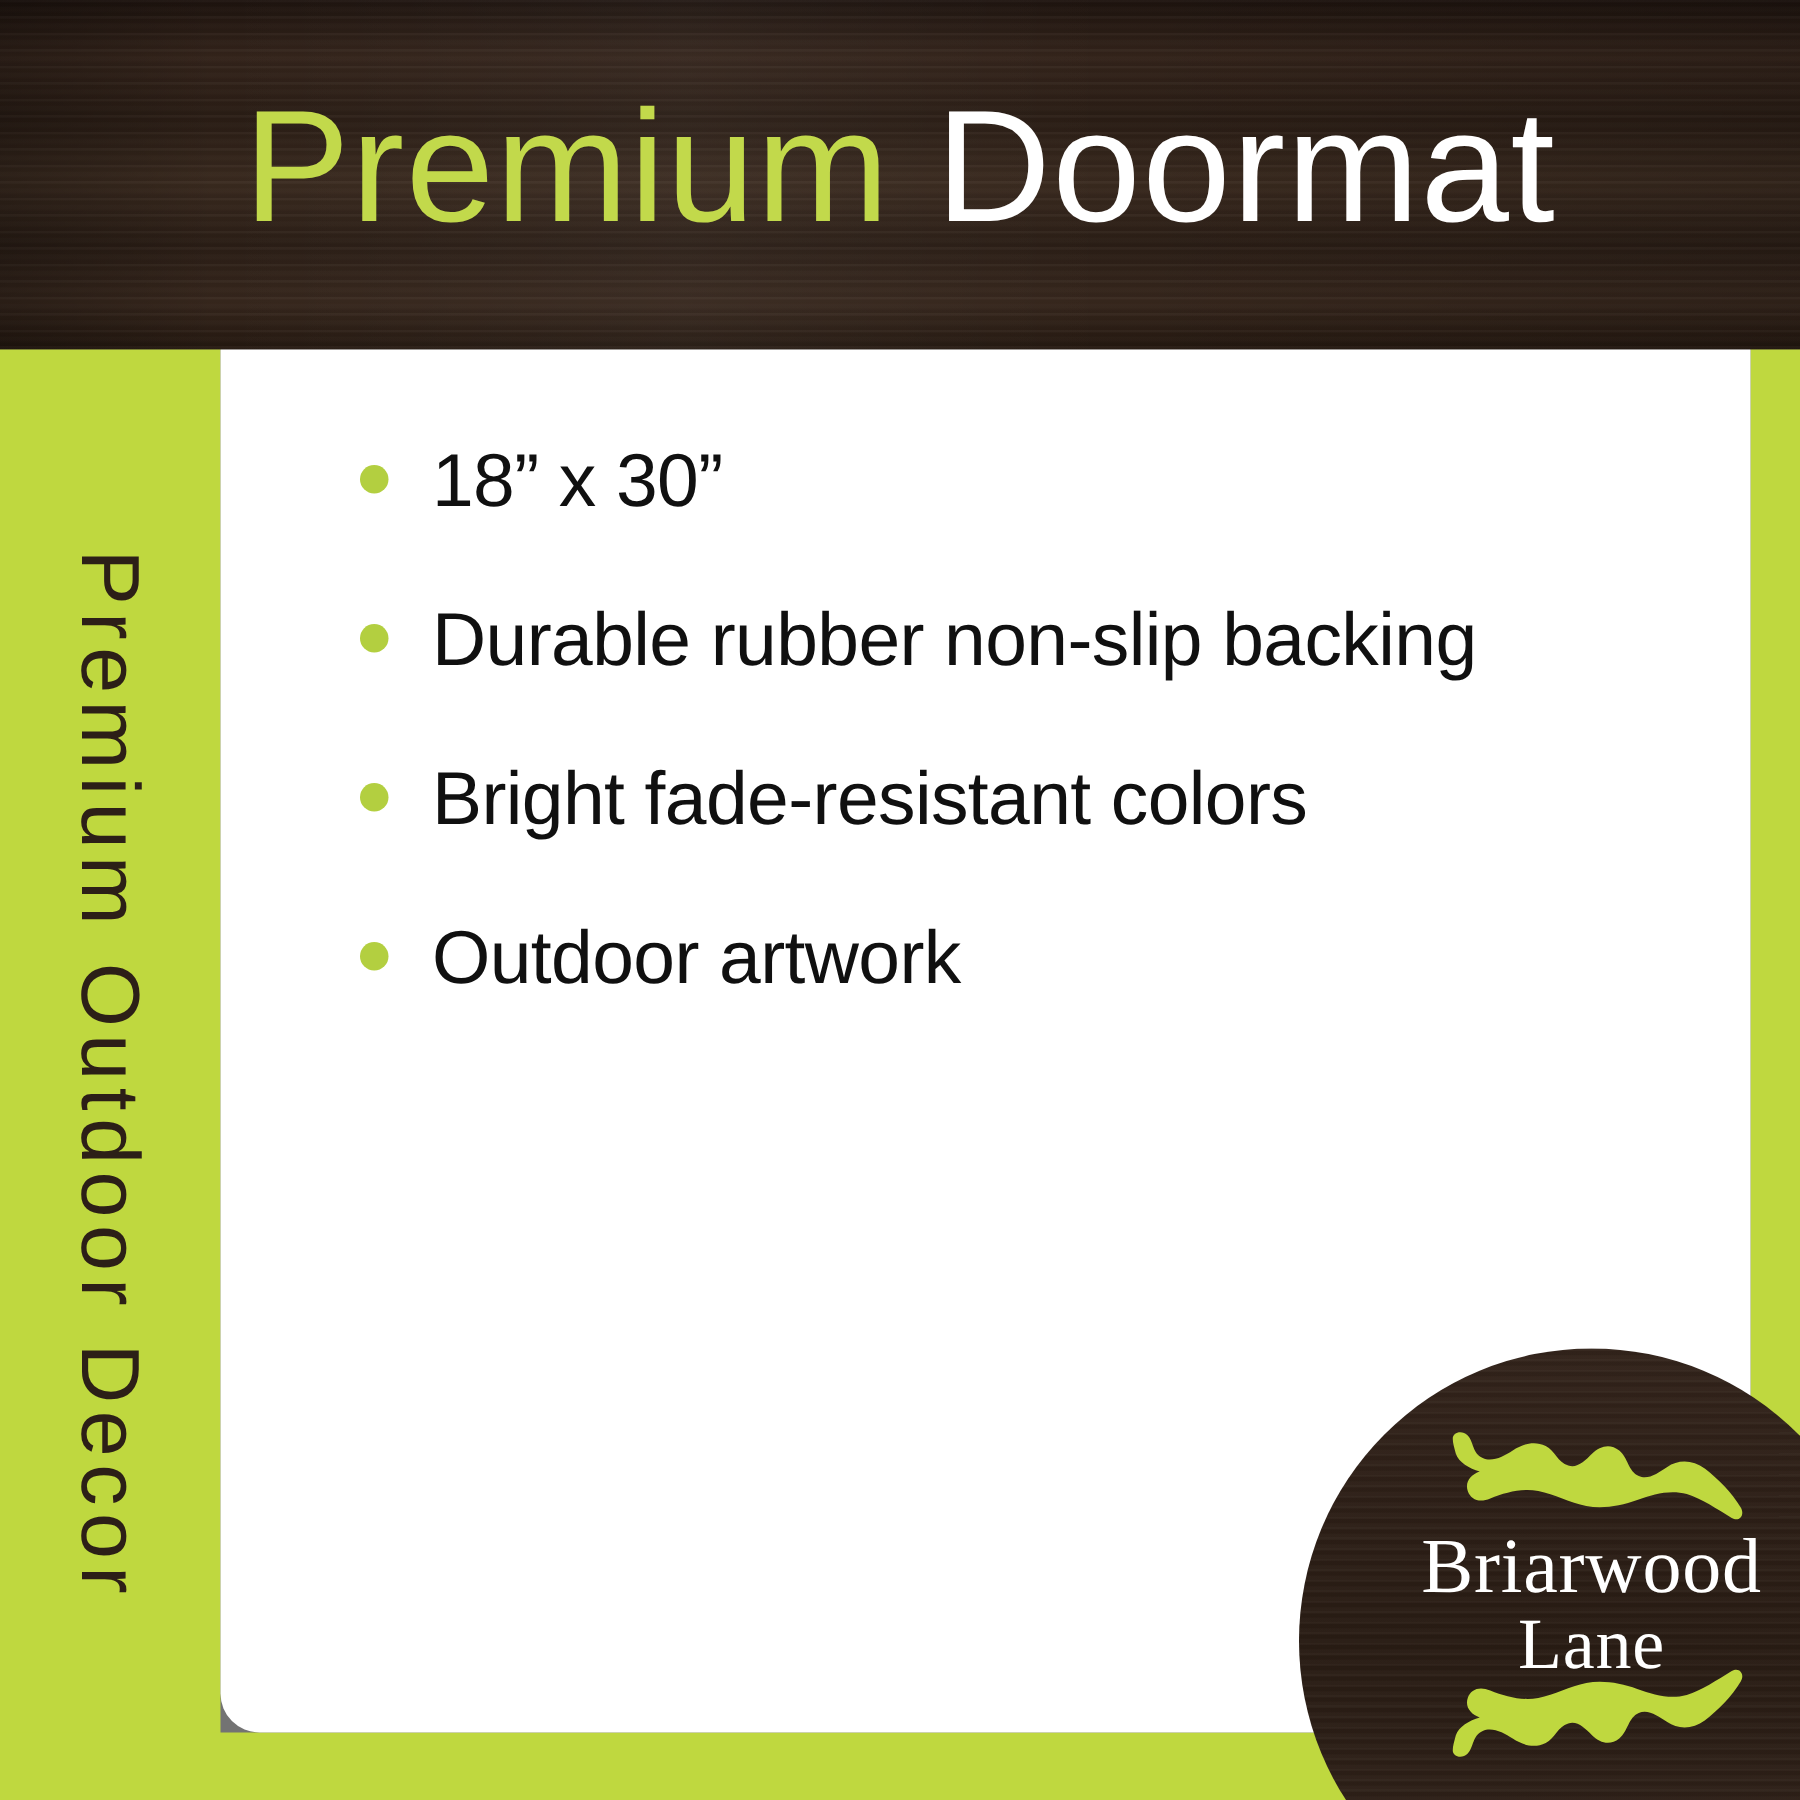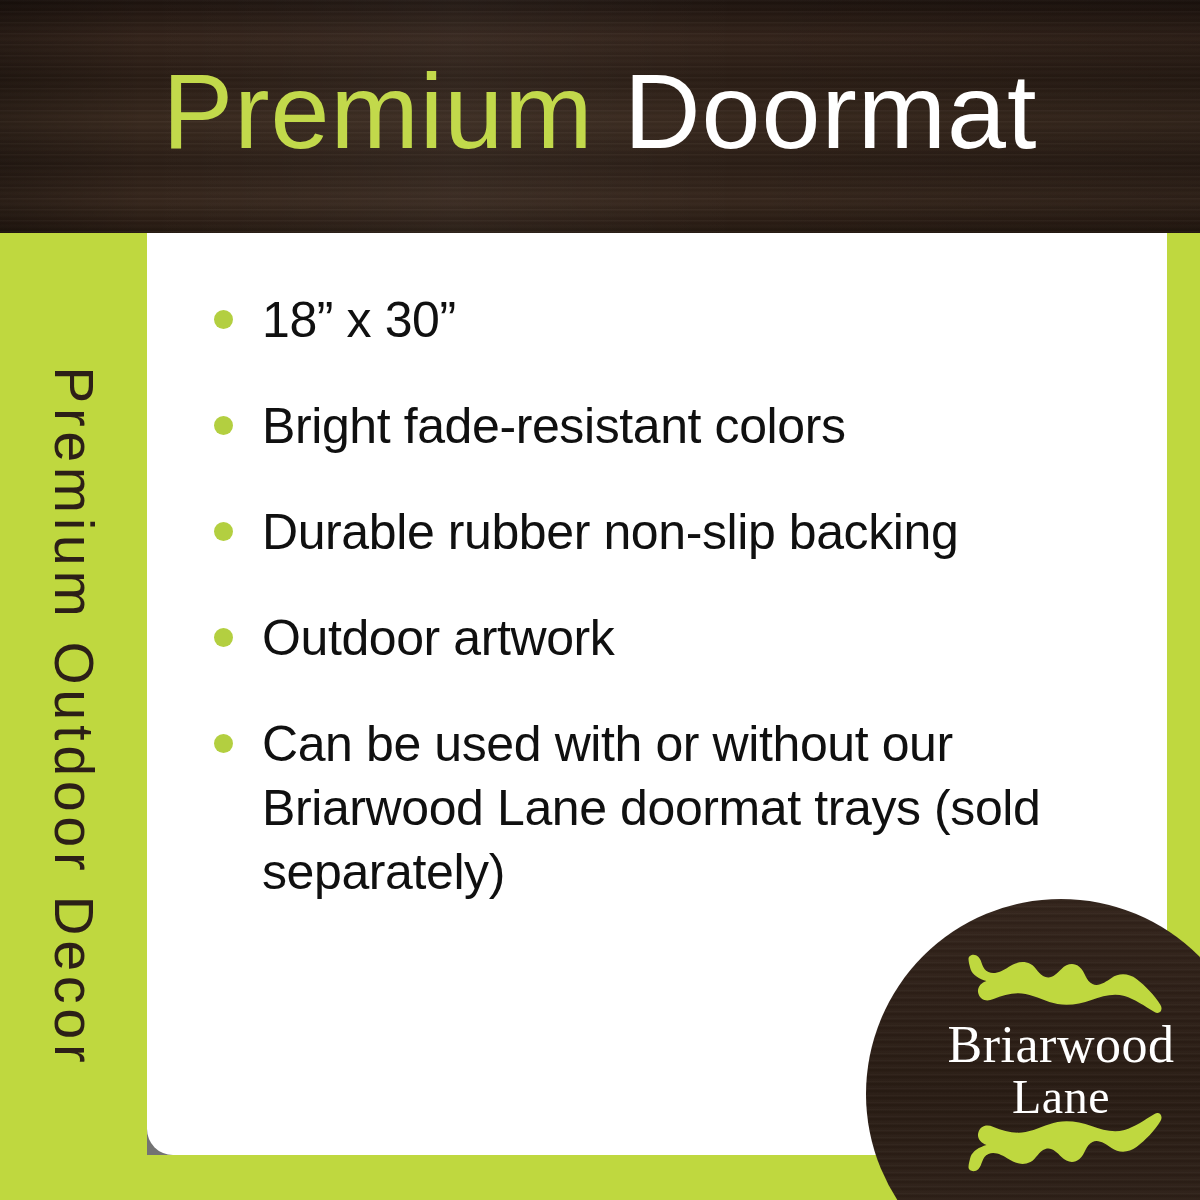--- a/index.html
+++ b/index.html
@@ -138,21 +138,21 @@
     top: 233px;
     width: 1020px;
     height: 922px;
     background: #ffffff;
     border-bottom-left-radius: 26px;
   }
 
   
   .feature-list {
     position: absolute;
-    left: 210px;
+    left: 236px;
     top: 288px;
     width: 880px;
     margin: 0;
     padding: 0;
     list-style: none;
   }
   .feature-item {
     position: relative;
     padding-left: 52px;
     margin-bottom: 42px;
@@ -252,33 +252,29 @@
 
   <div class="content-panel"></div>
 
   <ul class="feature-list">
     <li class="feature-item">
       <span class="feature-bullet"></span>
       <span class="feature-text">18” x 30”</span>
     </li>
     <li class="feature-item">
       <span class="feature-bullet"></span>
+      <span class="feature-text">Durable rubber non-slip backing</span>
+    </li>
+    <li class="feature-item">
+      <span class="feature-bullet"></span>
       <span class="feature-text">Bright fade-resistant colors</span>
     </li>
     <li class="feature-item">
       <span class="feature-bullet"></span>
-      <span class="feature-text">Durable rubber non-slip backing</span>
-    </li>
-    <li class="feature-item">
-      <span class="feature-bullet"></span>
       <span class="feature-text">Outdoor artwork</span>
-    </li>
-    <li class="feature-item">
-      <span class="feature-bullet"></span>
-      <span class="feature-text">Can be used with or without our Briarwood Lane doormat trays (sold separately)</span>
     </li>
   </ul>
 
   <div class="brand-badge">
     <div class="brand-leaf top">
       <svg viewBox="0 0 205 66" xmlns="http://www.w3.org/2000/svg" aria-hidden="true">
         <path d="M10 6 C10 2, 16 0, 20 4 C24 8, 23 16, 30 19 C36 22, 44 18, 50 14 C56 10, 64 7, 72 11 C78 14, 80 22, 87 24 C93 26, 98 21, 103 16 C108 11, 115 9, 121 14 C127 19, 127 28, 134 31 C140 34, 147 29, 153 25 C160 20, 170 20, 178 26 C187 33, 196 42, 202 52 C205 57, 201 62, 196 59 C186 53, 176 46, 166 43 C155 40, 144 43, 133 47 C122 51, 110 53, 99 51 C88 49, 78 43, 67 41 C56 39, 45 42, 35 46 C28 49, 22 47, 20 41 C18 35, 22 30, 28 28 C21 26, 14 22, 12 16 C11 12, 10 9, 10 6 Z" fill="#bfd83f"></path>
       </svg>
     </div>
     <div class="brand-name">Briarwood</div>

